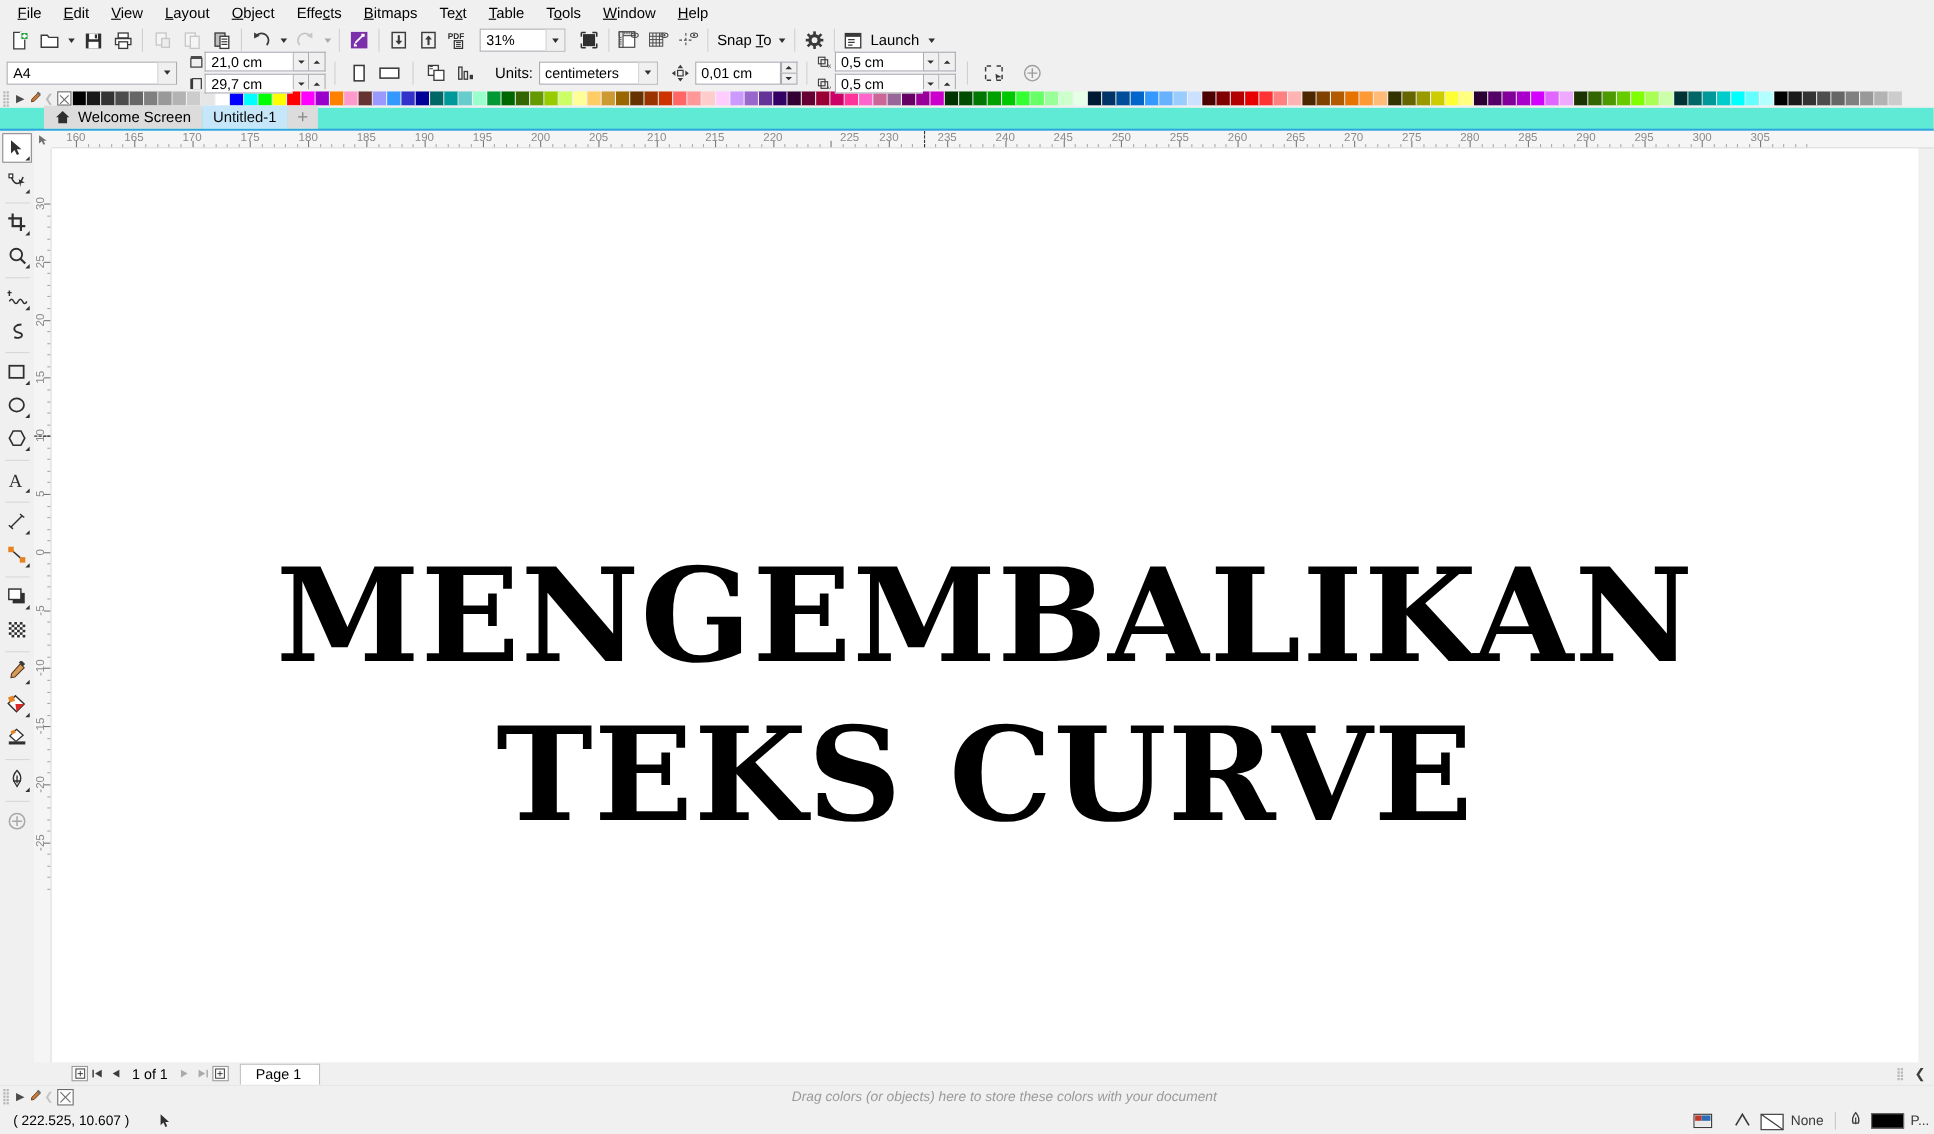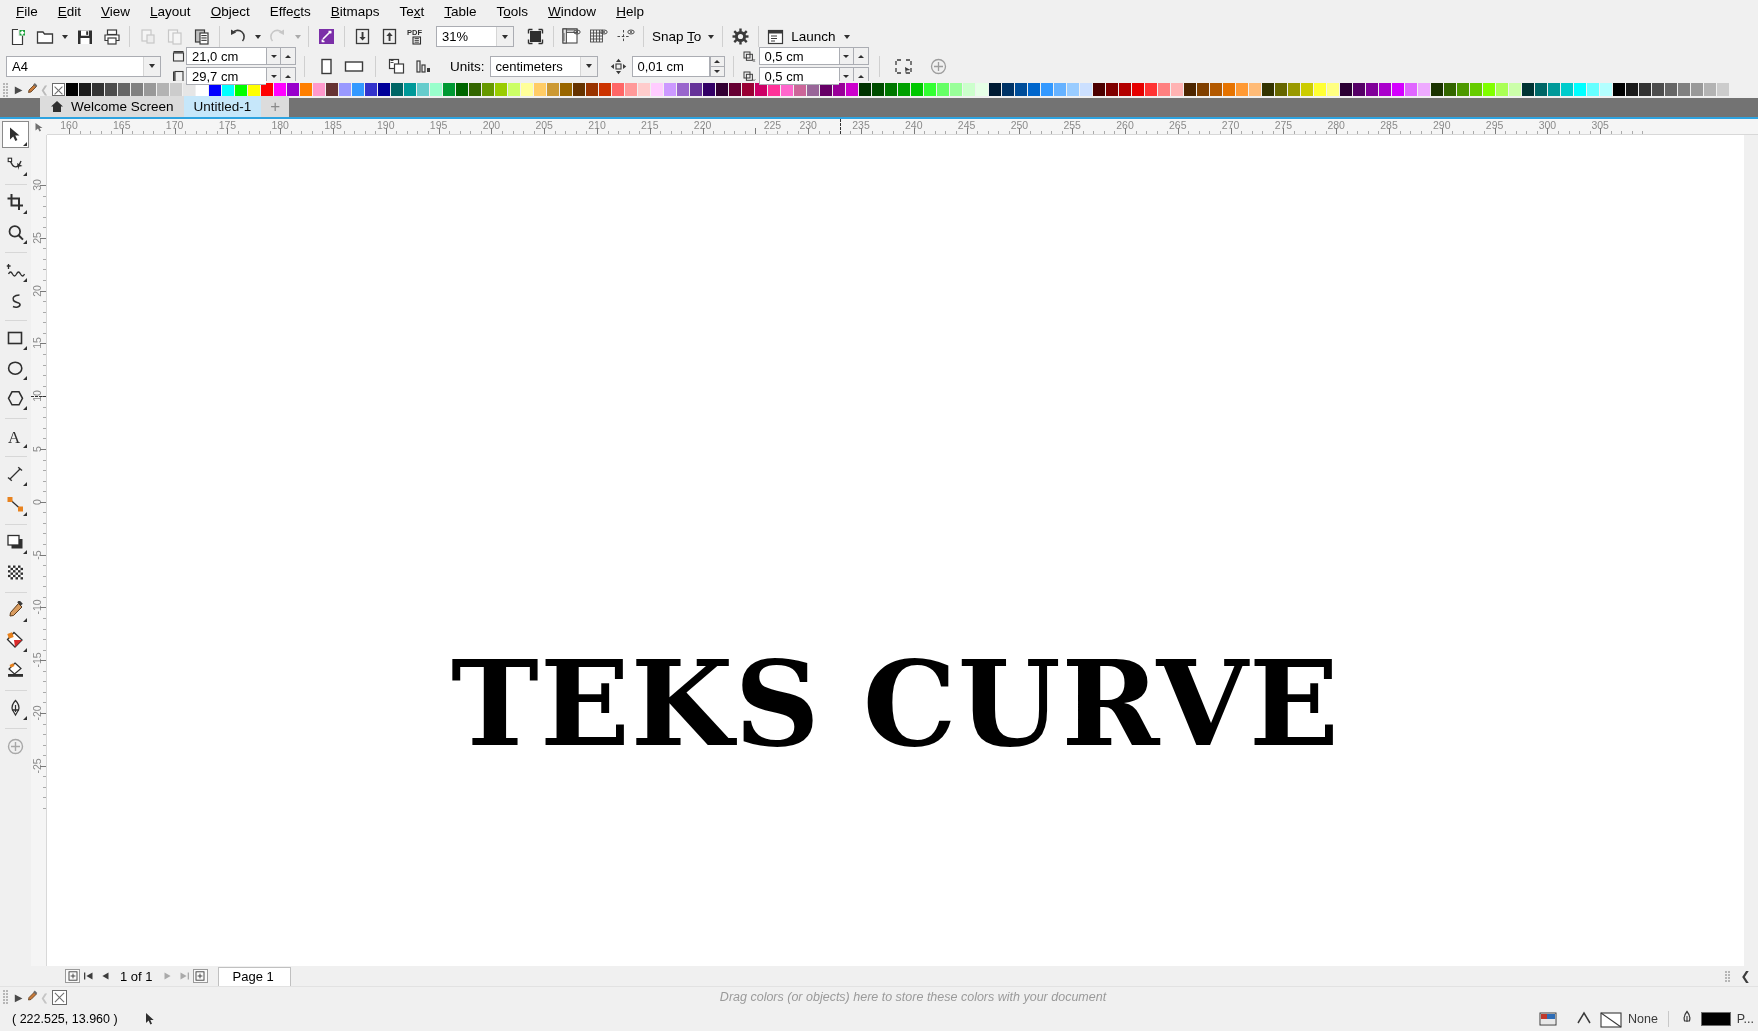--- a/index.html
+++ b/index.html
@@ -74,21 +74,21 @@
   .grip { width:8px; height:13px; display:flex; flex-wrap:wrap; align-content:center; margin-right:2px;}
   .grip i { width:2px;height:2px;background:#b6b6b6; margin:0.5px; display:block;}
   .pal-nav { width:13px;height:13px;display:flex;align-items:center;justify-content:center;color:#4a4a4a;font-size:10px;cursor:default;}
   .pal-none { width:13px; height:13px; border:1px solid #6b6b6b; background:#fff; position:relative; margin:0 1px;}
   .pal-none:before,.pal-none:after{content:"";position:absolute;left:0;top:50%;width:100%;height:1px;background:#6b6b6b;}
   .pal-none:before{transform:rotate(45deg);} .pal-none:after{transform:rotate(-45deg);}
   .swatches { display:flex; height:13px; flex: 1 1 auto; overflow:hidden;}
   .swatches i { width:13px; height:13px; display:block; border-right:1px solid #f0f0f0; flex:0 0 auto;}
 
   
-  .tabbar { height: 21px; background:#737373; display:flex; align-items:flex-end; flex:0 0 auto; border-bottom:2px solid #2ea3e0; padding-left:40px;}
+  .tabbar { height: 21px; background:#5eead4; display:flex; align-items:flex-end; flex:0 0 auto; border-bottom:2px solid #2ea3e0; padding-left:40px;}
   .dtab { height:21px; display:flex; align-items:center; padding:0 10px; font-size:13.5px; cursor:default; background:#dcdcdc; color:#000;}
   .dtab.home { background:#dcdcdc; gap:7px;}
   .dtab.active { background:#c6e7fa; color:#0a0a0a; }
   .dtab.plus { background:#dcdcdc; color:#8a8a8a; font-size:17px; padding:0 9px;}
 
   
   .main { flex:1 1 auto; display:flex; min-height:0; position:relative; background:#f0f0f0;}
   .toolbox { width:31px; background:#f0f0f0; display:flex; flex-direction:column; align-items:center; padding-top:2px; flex:0 0 auto;}
   .tool {
     width:27px; height:27px; display:flex; align-items:center; justify-content:center; position:relative;
@@ -1140,20 +1140,21 @@
             <div class="tk" style="top: 620.24px; width: 3px; background: rgb(170, 170, 170);"></div>
             <div class="lb" style="top: 630.8px;">-25</div>
             <div class="tk" style="top: 630.8px; width: 6px; background: rgb(122, 122, 122);"></div>
             <div class="tk" style="top: 641.36px; width: 3px; background: rgb(170, 170, 170);"></div>
             <div class="tk" style="top: 651.92px; width: 3px; background: rgb(170, 170, 170);"></div>
             <div class="tk" style="top: 662.48px; width: 3px; background: rgb(170, 170, 170);"></div>
             <div class="tk" style="top: 673.04px; width: 3px; background: rgb(170, 170, 170);"></div>
             <div class="marker" style="top: 261.2px;"></div>
           </div>
         <div class="canvas">
+          <div class="arttext" style="top:368px;font-size:118px;">MENGEMBALIKAN</div>
           <div class="arttext" style="top:512px;font-size:118px;">TEKS CURVE</div>
         </div>
         <div class="vscroll"></div>
       </div>
 
       <div class="pagenav">
         <div class="pn-box">
           <svg width="10" height="10" viewBox="0 0 10 10">
               <rect x="1" y="0.8" width="8" height="8.4" fill="none" stroke="#3d3d3d" stroke-width="0.9"></rect>
               <path d="M5 2.6 v4.8 M2.6 5 h4.8" stroke="#3d3d3d" stroke-width="0.9"></path>
@@ -1228,21 +1229,21 @@
           <path d="M9.5 1.5 L11.5 3.5 L6 9 L3.5 9.5 L4 7 Z" fill="#c87a3a" stroke="#5a3a1a" stroke-width="0.8"></path>
           <rect x="8.5" y="0.8" width="3.5" height="2.2" fill="#6b6b6b" transform="rotate(45 10 2)"></rect>
         </svg>
     </span>
     <span class="pal-nav" style="color:#c5c5c5;">❮</span>
     <span class="pal-none" style="width:15px;height:15px;"></span>
     <span class="docpal-hint">Drag colors (or objects) here to store these colors with your document</span>
   </div>
 
   <div class="statusbar">
-    <span class="coord">( 222.525, 13.960 )</span>
+    <span class="coord">( 222.525, 10.607 )</span>
     <span style="display:flex;margin-left:26px;">
       <svg width="13" height="14" viewBox="0 0 13 14">
           <polygon points="2,1 2,11 4.6,8.5 6.4,12.5 8,11.8 6.3,8 9.7,8" fill="#2f2f2f"></polygon>
         </svg>
     </span>
     <span class="sb-right">
       <span style="display:flex;">
         <svg width="20" height="18" viewBox="0 0 20 18">
             <rect x="2" y="3" width="16" height="12" fill="#fff" stroke="#3a3a3a" stroke-width="1"></rect>
             <rect x="3" y="4" width="6" height="5" fill="#c0392b"></rect>

